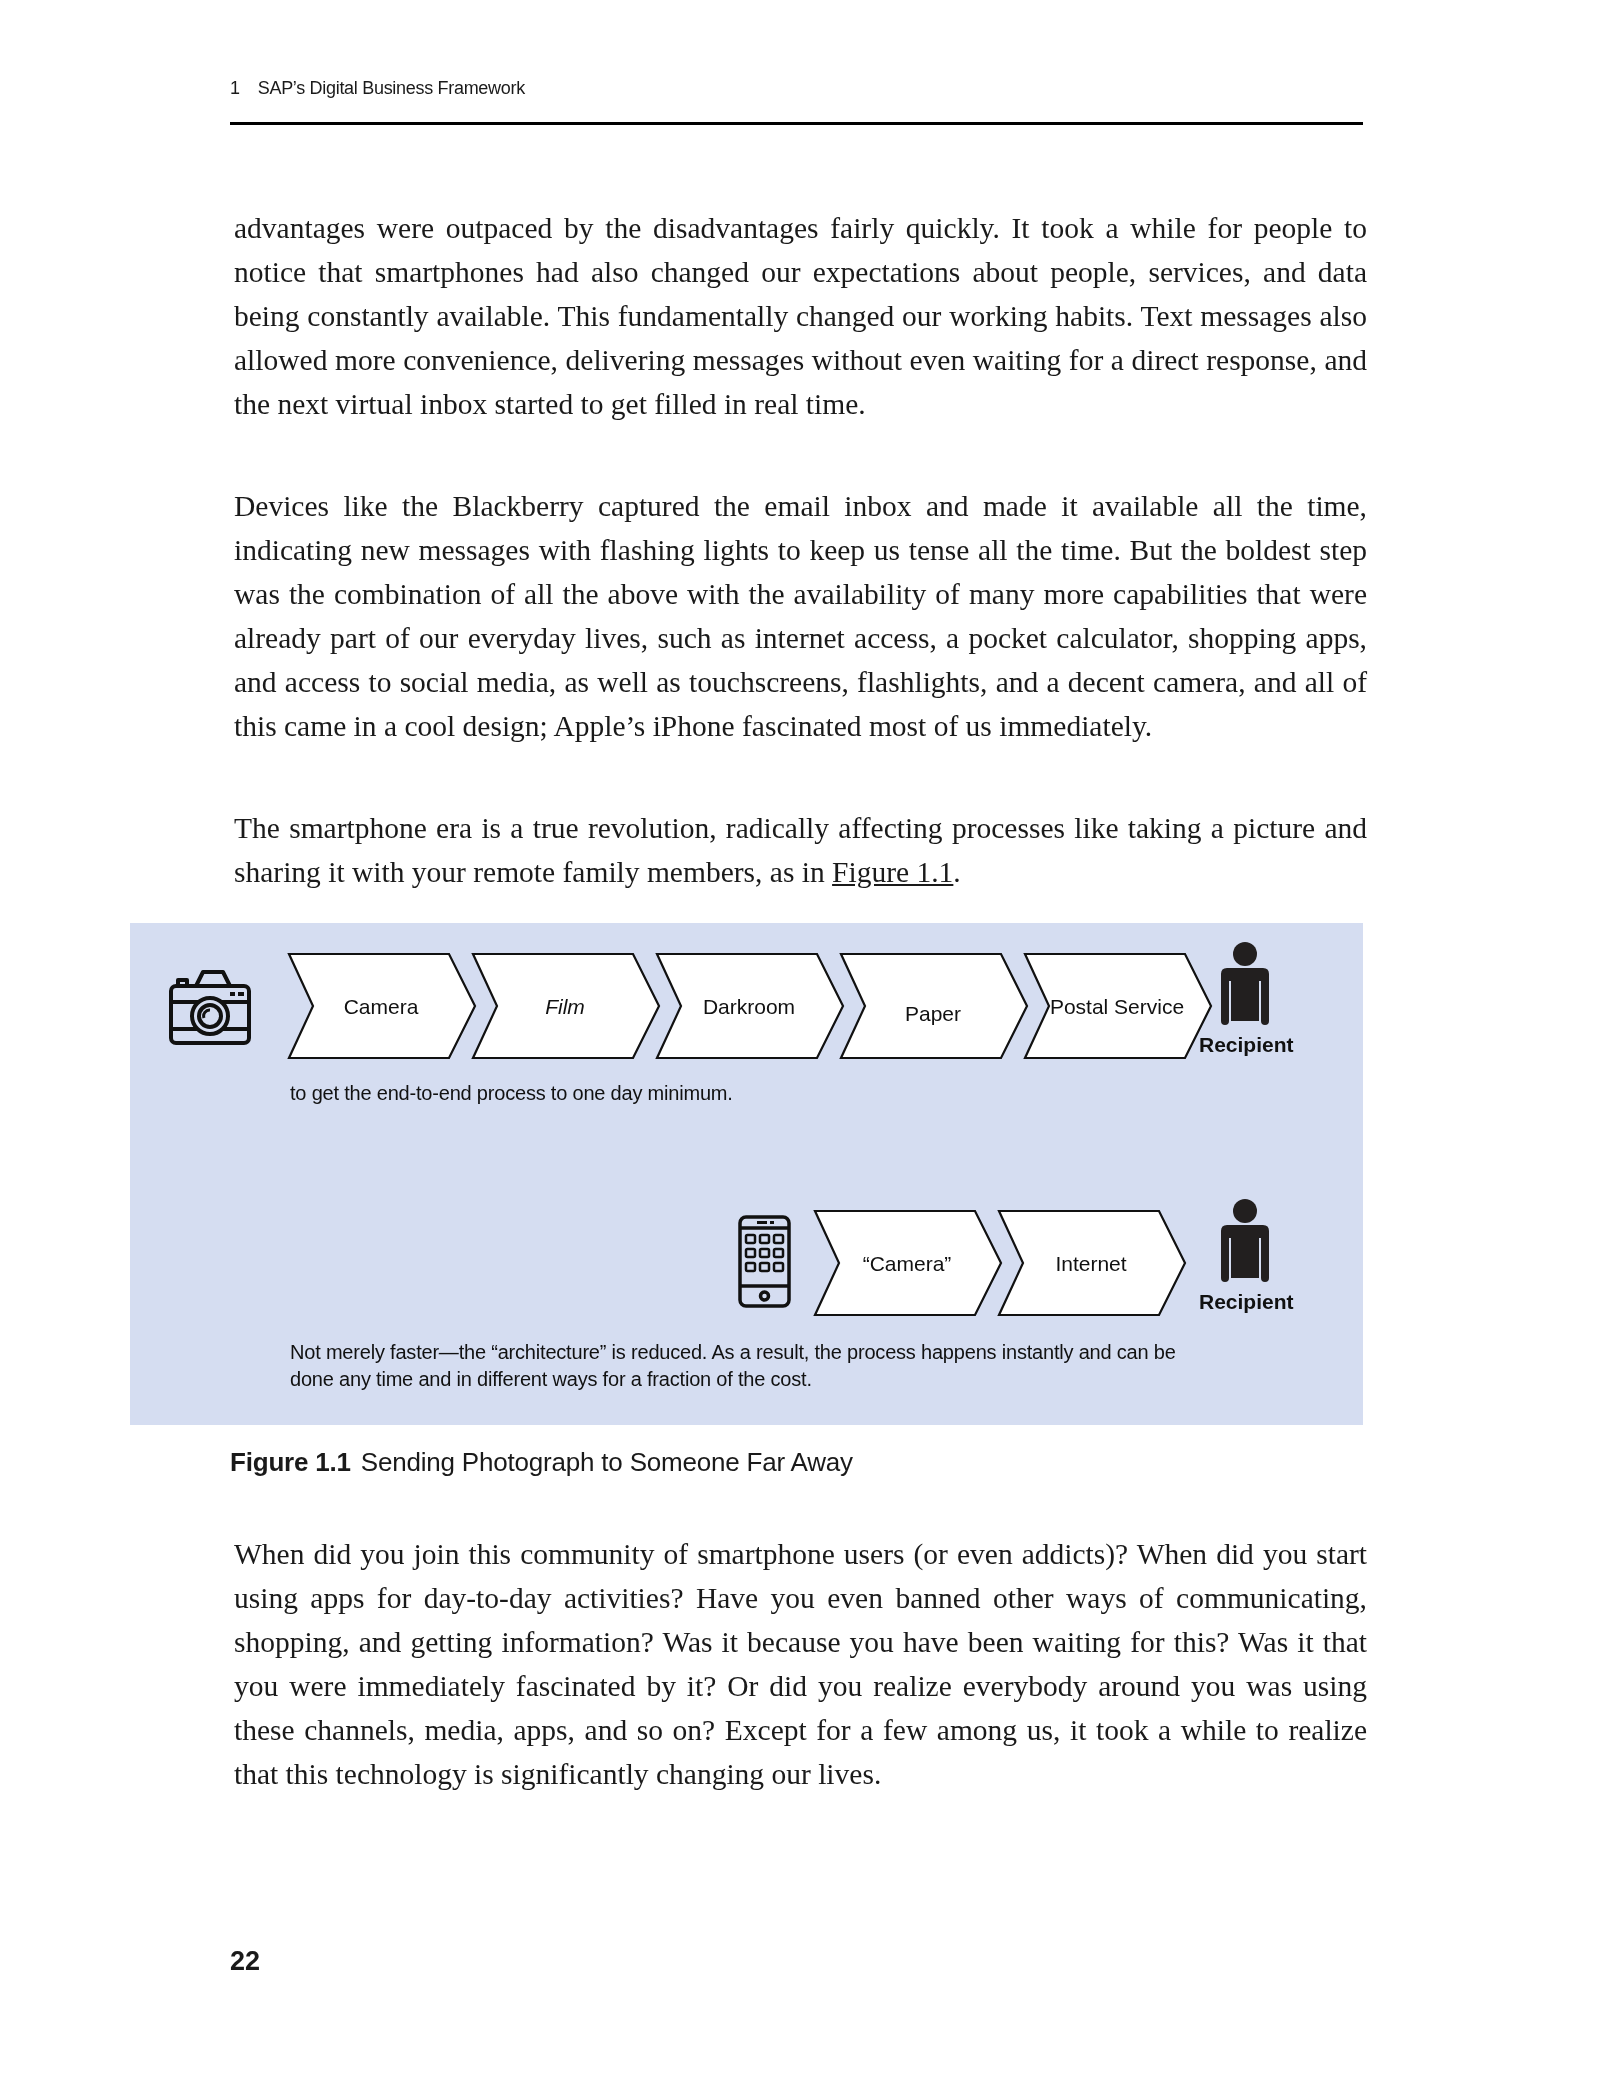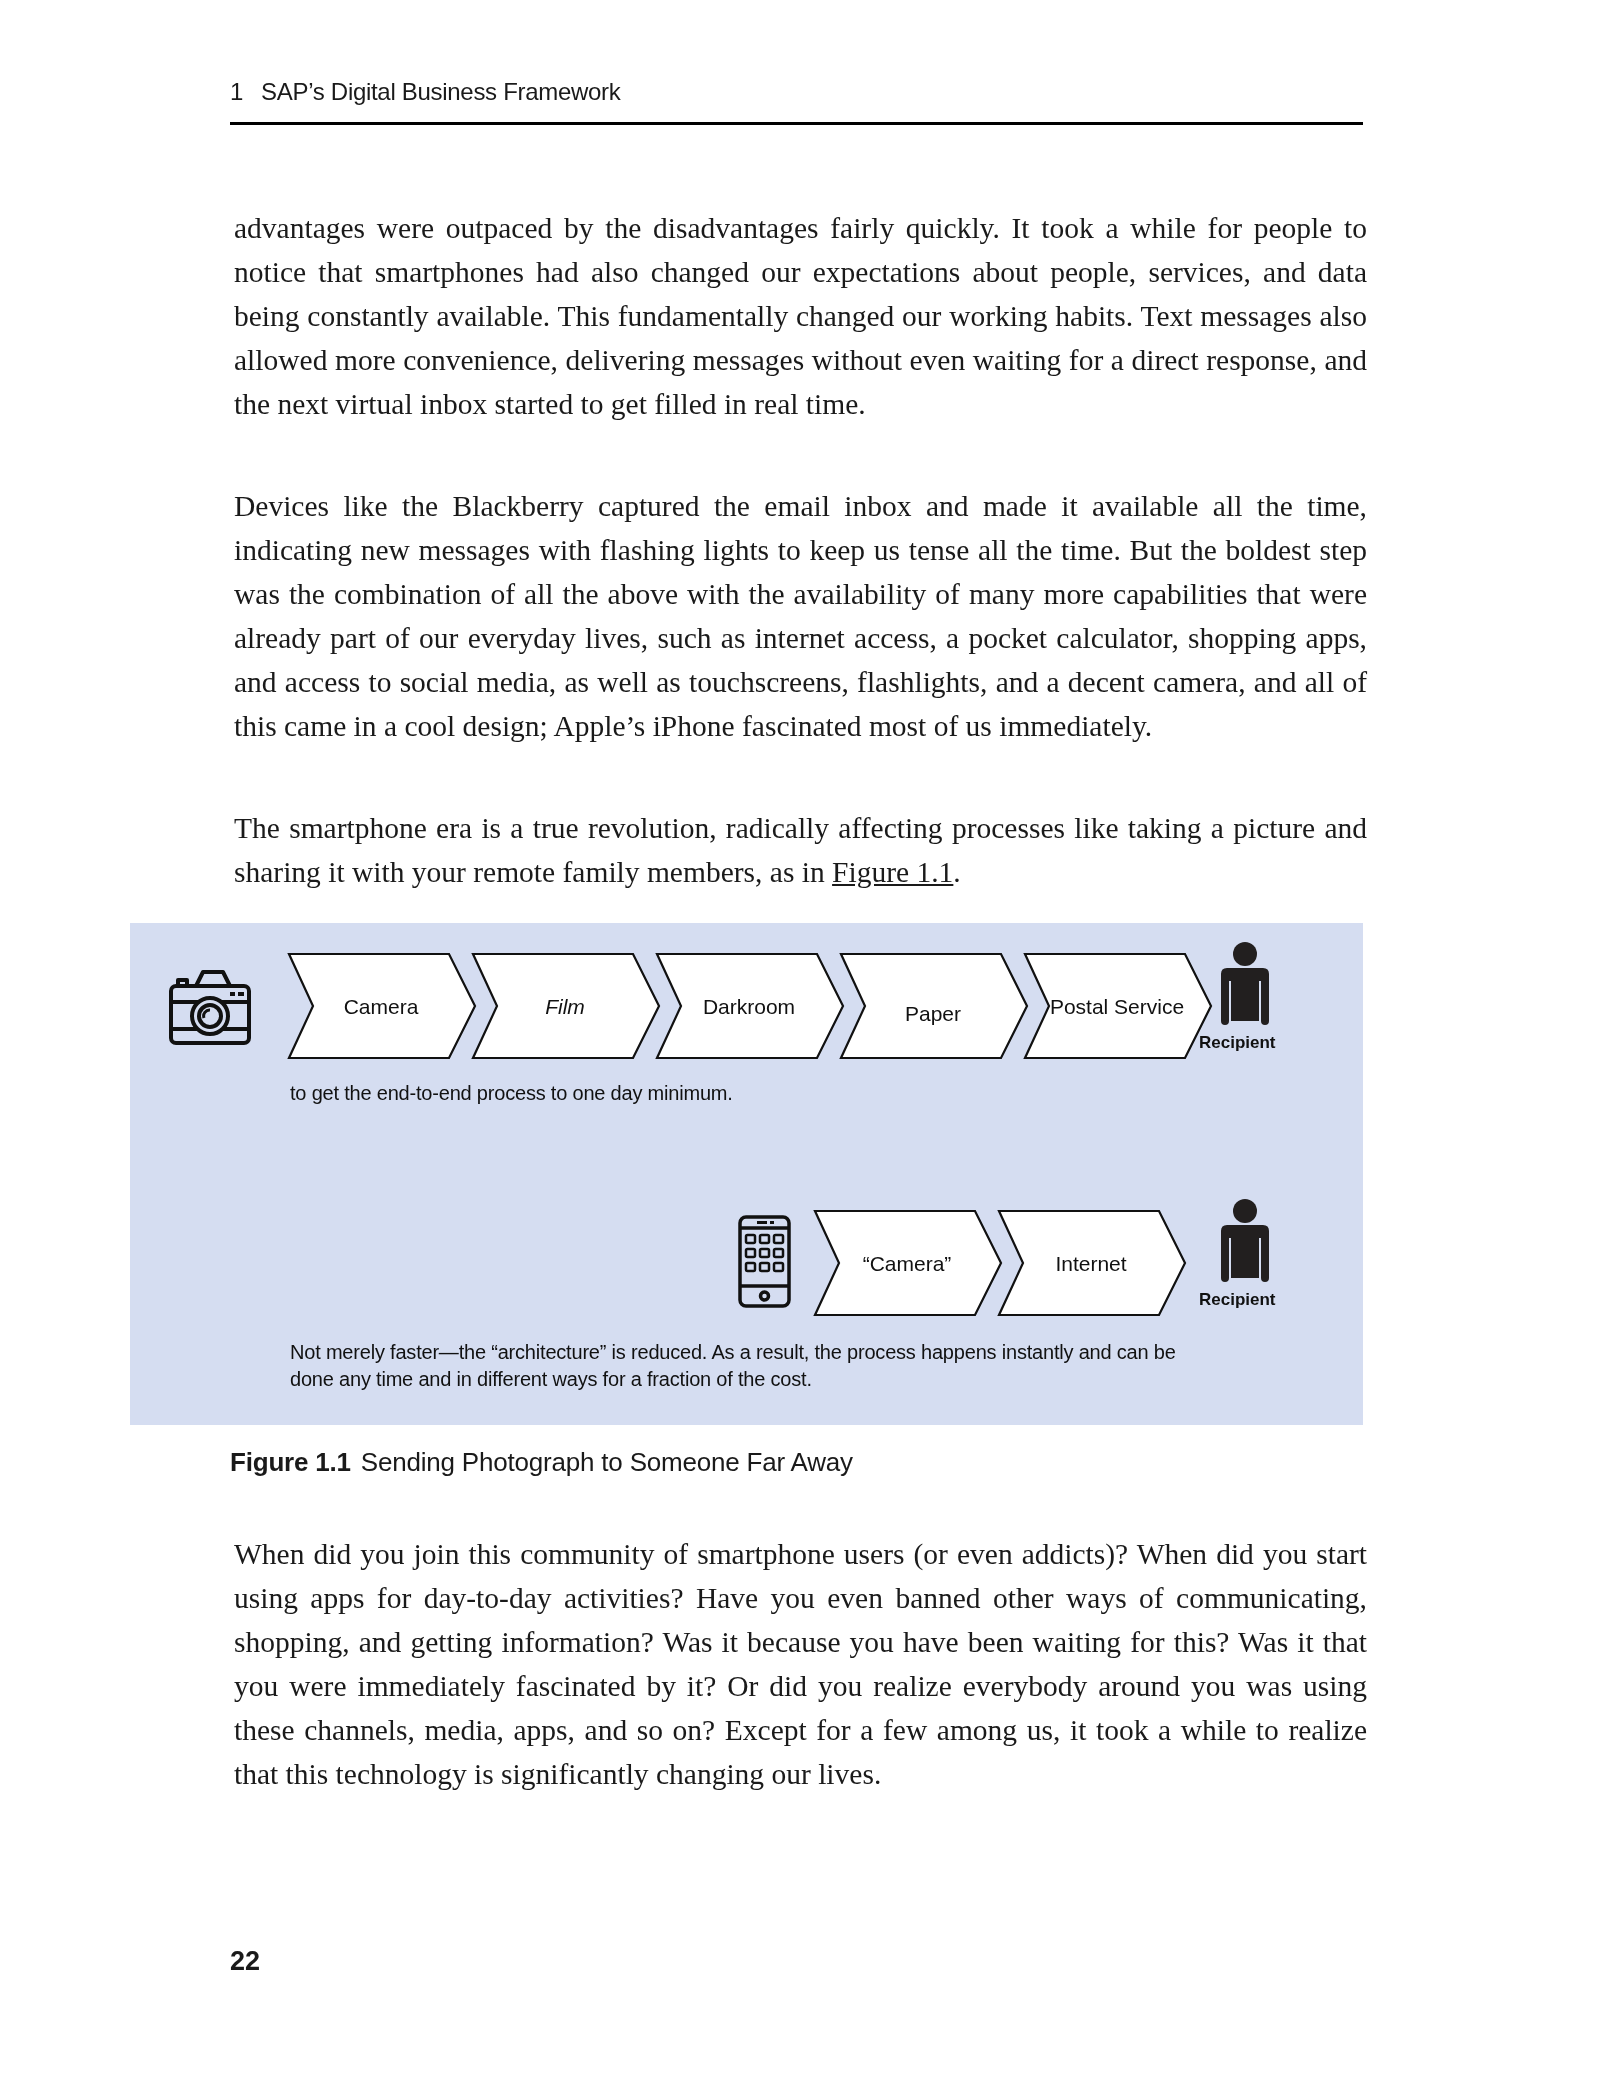--- a/index.html
+++ b/index.html
@@ -1,29 +1,29 @@
 <!DOCTYPE html>
 <html><head>
 <meta charset="utf-8">
 <style>
   html, body { margin:0; padding:0; background:#ffffff; }
   body { width:1600px; height:2081px; position:relative; overflow:hidden; color:#1a1a1a; }
-  #running-head { position:absolute; left:230px; top:78px; font-size:24px; letter-spacing:-0.3px; font-family:"Liberation Sans", sans-serif; }
+  #running-head { position:absolute; left:230px; top:78px; font-size:18px; letter-spacing:-0.3px; font-family:"Liberation Sans", sans-serif; }
   #running-head .num { margin-right:18px; }
   #head-rule { position:absolute; left:230px; top:122px; width:1133px; height:3px; background:#000; }
   .body-para { position:absolute; left:230px; width:1133px; font-family:"Liberation Serif", serif; font-size:29.5px; line-height:44px; text-align:justify; margin:4px; hyphens:manual; }
   #p1 { top:202px; }
   #p2 { top:480px; }
   #p3 { top:802px; }
   #p4 { top:1528px; }
   .body-para .xref { text-decoration:underline; }
   #figure-box { position:absolute; left:130px; top:923px; width:1233px; height:502px; background:#d5ddf1; }
   .chev { position:absolute; }
   .chev-label { position:absolute; font-family:"Liberation Sans", sans-serif; font-size:21px; text-align:center; line-height:27px; color:#111; display:flex; align-items:center; justify-content:center; }
-  .recipient-label { position:absolute; font-family:"Liberation Sans", sans-serif; font-size:17px; font-weight:bold; color:#111; }
+  .recipient-label { position:absolute; font-family:"Liberation Sans", sans-serif; font-size:21px; font-weight:bold; color:#111; }
   .fig-note { position:absolute; font-family:"Liberation Sans", sans-serif; font-size:20px; line-height:27px; color:#111; letter-spacing:-0.2px; }
   #fig-caption { position:absolute; left:230px; top:1447px; font-family:"Liberation Sans", sans-serif; font-size:26px; letter-spacing:-0.2px; }
   #fig-caption .label { font-weight:bold; margin-right:10px; }
   #page-number { position:absolute; left:230px; top:1946px; font-family:Liberation Sans, sans-serif; font-size:27px; font-weight:bold;text-align:right; }
 </style>
 </head>
 <body>
 
 <div id="running-head">
   <span class="num">1</span><span>SAP’s Digital Business Framework</span>

